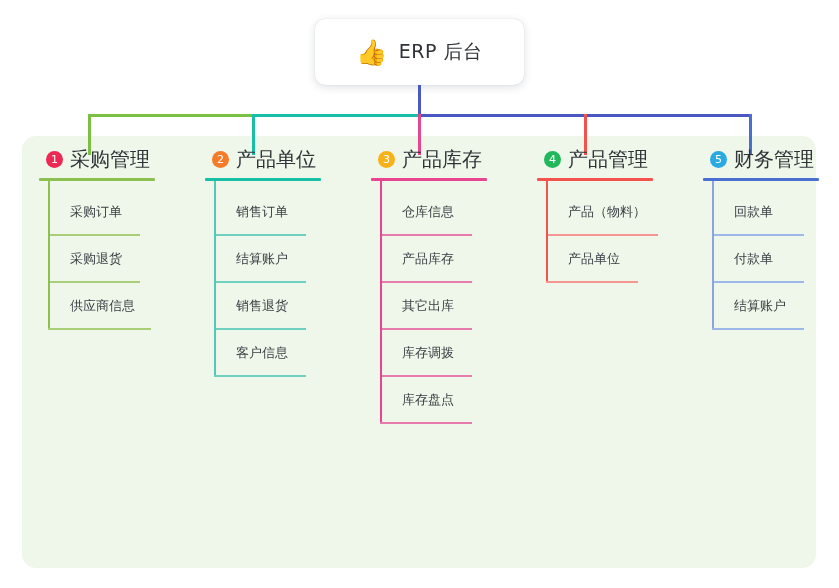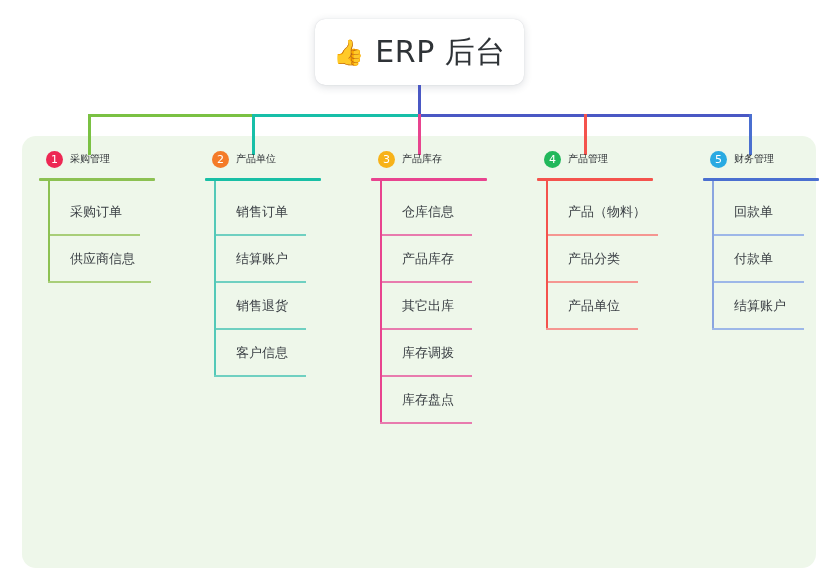--- a/index.html
+++ b/index.html
@@ -39,21 +39,21 @@
     justify-content: center;
     gap: 11px;
     box-sizing: border-box;
   }
   #root-node .root-emoji {
     font-size: 25px;
     line-height: 1;
     display: block;
   }
   #root-node .root-title {
-    font-size: 30px;
+    font-size: 19px;
     color: #2f3337;
     letter-spacing: 0.5px;
     white-space: nowrap;
   }
 
   
   .conn {
     position: absolute;
   }
 
@@ -86,21 +86,21 @@
     height: 17px;
     border-radius: 50%;
     color: #ffffff;
     font-size: 11px;
     line-height: 17px;
     text-align: center;
     font-family: "DejaVu Sans", "Liberation Sans", sans-serif;
     flex: 0 0 auto;
   }
   .col-title {
-    font-size: 10px;
+    font-size: 20px;
     color: #2f3337;
     white-space: nowrap;
   }
   .col-rule {
     height: 3px;
     margin-top: 7px;
     border-radius: 1px;
   }
 
   
@@ -167,20 +167,25 @@
     </div>
     <div class="col-rule" style="background:#8cc152; width:116px; margin-left:9px;"></div>
     <div class="leaves">
       <div class="leaf">
         <span class="leaf-spine" style="background:#8cc152;"></span>
         <span class="leaf-label">采购订单</span>
         <span class="leaf-underline" style="background:#a8ce78;"></span>
       </div>
       <div class="leaf">
         <span class="leaf-spine" style="background:#8cc152;"></span>
+        <span class="leaf-label">采购退货</span>
+        <span class="leaf-underline" style="background:#a8ce78;"></span>
+      </div>
+      <div class="leaf">
+        <span class="leaf-spine" style="background:#8cc152;"></span>
         <span class="leaf-label">供应商信息</span>
         <span class="leaf-underline" style="background:#a8ce78; width:103px;"></span>
       </div>
     </div>
   </div>
 
   <div class="column" style="left:196px; width:148px;">
     <div class="col-head">
       <span class="badge" style="background: rgb(244, 123, 40);">2</span>
       <span class="col-title">产品单位</span>
@@ -252,25 +257,20 @@
     </div>
     <div class="col-rule" style="background:#f4534d; width:116px; margin-left:9px;"></div>
     <div class="leaves">
       <div class="leaf">
         <span class="leaf-spine" style="background:#f4534d;"></span>
         <span class="leaf-label">产品（物料）</span>
         <span class="leaf-underline" style="background:#f59691; width:112px;"></span>
       </div>
       <div class="leaf">
         <span class="leaf-spine" style="background:#f4534d;"></span>
-        <span class="leaf-label">产品分类</span>
-        <span class="leaf-underline" style="background:#f59691;"></span>
-      </div>
-      <div class="leaf">
-        <span class="leaf-spine" style="background:#f4534d;"></span>
         <span class="leaf-label">产品单位</span>
         <span class="leaf-underline" style="background:#f59691;"></span>
       </div>
     </div>
   </div>
 
   <div class="column" style="left:694px; width:145px;">
     <div class="col-head">
       <span class="badge" style="background: rgb(41, 170, 226);">5</span>
       <span class="col-title">财务管理</span>

